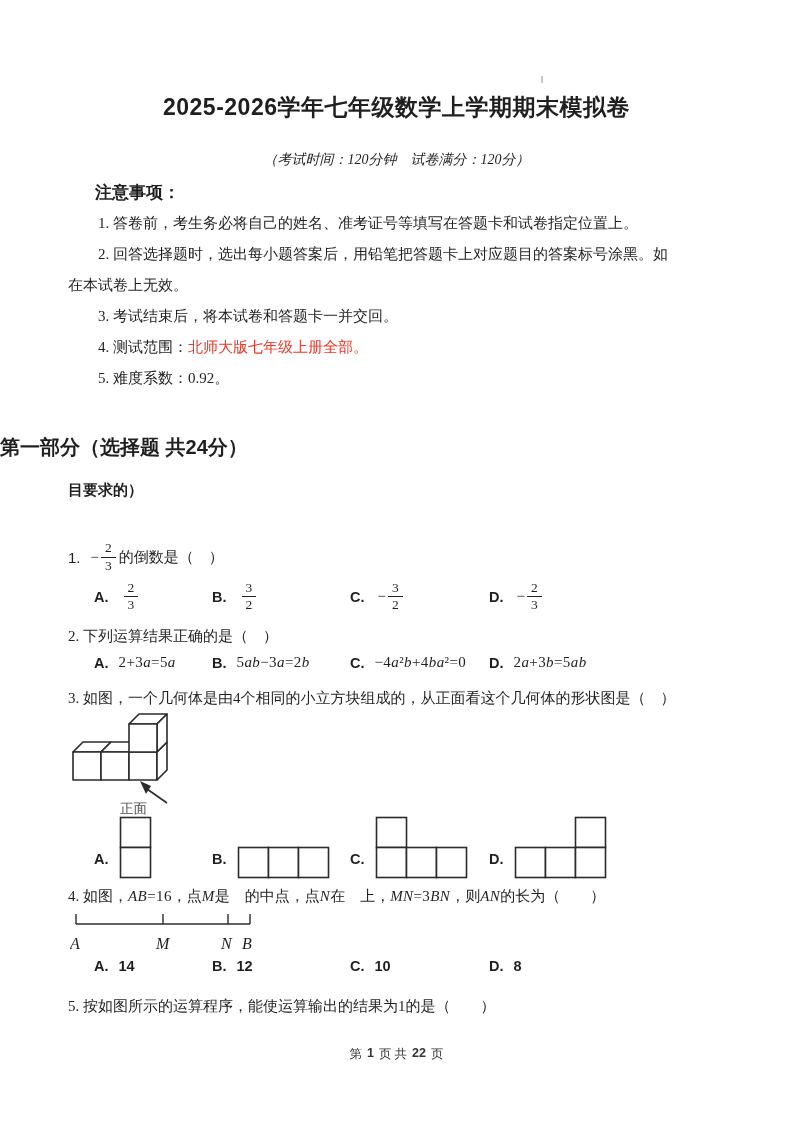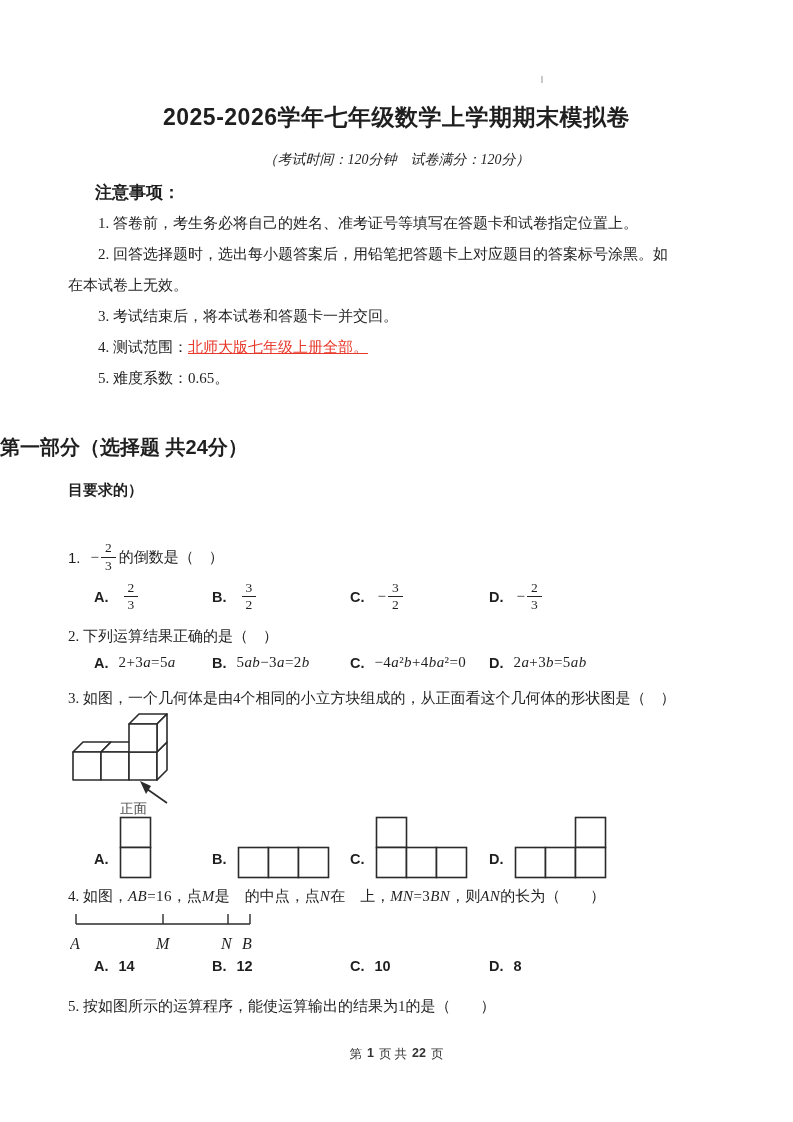--- a/index.html
+++ b/index.html
@@ -7,32 +7,32 @@
   .page {
     position:relative; width:793px; height:1122px; background:#ffffff;
     font-family:"Liberation Serif","DejaVu Serif",serif; color:#1f1f1f;
     overflow:hidden; margin:0 auto;
   }
   .abs { position:absolute; }
   .nowrap { white-space:nowrap; }
 
   .exam-title { top:92px; left:0; width:100%; text-align:center;
     font-size:23px; font-weight:700; letter-spacing:0.5px;
-    font-family:"Liberation Sans","DejaVu Sans",sans-serif;margin-top:10px; }
+    font-family:"Liberation Sans","DejaVu Sans",sans-serif; }
   .exam-subtitle { top:151px; left:0; width:100%; text-align:center;
     font-size:14px; font-style:italic; }
 
   .scan-artifact { top:76px; left:541px; width:2px; height:7px; background:#c9c9c9; }
 
   .notice { top:177px; left:68px; width:670px; font-size:15px; }
   .notice-h { font-weight:700; font-size:17px; line-height:31px;
     font-family:"Liberation Sans","DejaVu Sans",sans-serif;margin-left:27px; }
   .nline { line-height:31px; white-space:nowrap; }
   .indent { text-indent:2em; }
-  .red { color:#e8382a;text-decoration:underline; }
+  .red { color:#e8382a; }
 
   .part-h { top:434px; left:0; width:100%; text-align:left; font-size:20px;
     font-weight:700; font-family:"Liberation Sans","DejaVu Sans",sans-serif; }
   .intro { top:474px; left:68px; width:680px; font-weight:700; font-size:15px;
     line-height:31px; font-family:"Liberation Sans","DejaVu Sans",sans-serif; }
 
   .q { position:absolute; left:68px; width:700px; font-size:15px; }
   .qnum { font-family:"Liberation Sans","DejaVu Sans",sans-serif; margin-right:7px; }
   .stemline { line-height:24px; white-space:nowrap; }
   .mrow { display:flex; align-items:center; height:42px; white-space:nowrap; }
@@ -80,21 +80,21 @@
 
   <div class="abs notice">
     <div class="notice-h">注意事项：</div>
     <div class="nline indent">1. 答卷前，考生务必将自己的姓名、准考证号等填写在答题卡和试卷指定位置上。</div>
     <div class="nline indent">2. 回答选择题时，选出每小题答案后，用铅笔把答题卡上对应题目的答案标号涂黑。如</div>
     <div class="nline">在本试卷上无效。</div>
     <div class="nline indent">3. 考试结束后，将本试卷和答题卡一并交回。</div>
     <div class="nline indent">
       <span>4. 测试范围：</span><span class="red">北师大版七年级上册全部。</span>
     </div>
-    <div class="nline indent">5. 难度系数：0.65。</div>
+    <div class="nline indent">5. 难度系数：0.92。</div>
   </div>
 
   <div class="abs part-h">第一部分（选择题 共24分）</div>
 
   <div class="abs intro">
     <div class="nowrap">目要求的）</div>
   </div>
 
   <div class="q" style="top:536px;">
     <div class="mrow">

